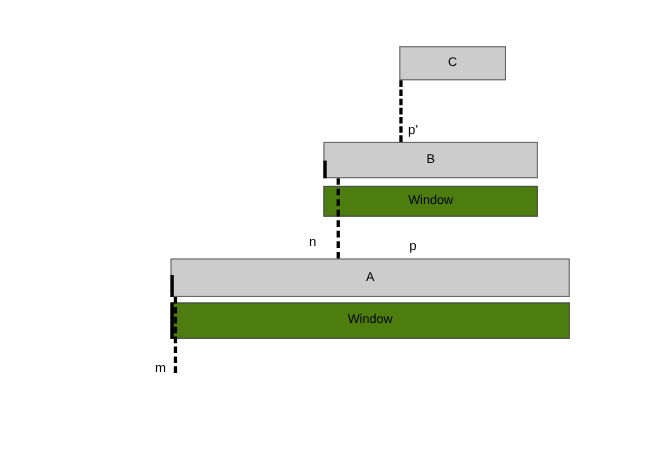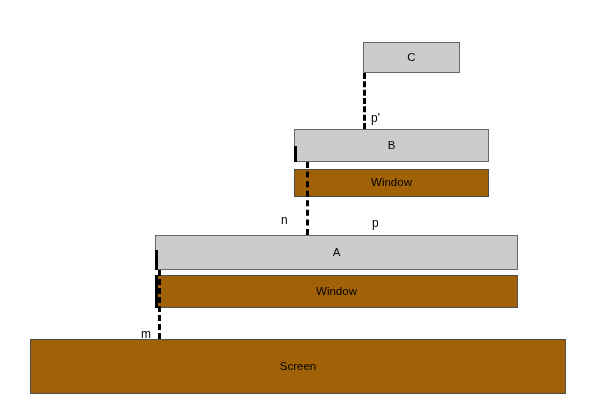--- a/index.html
+++ b/index.html
@@ -26,21 +26,21 @@
     justify-content: center;
     font-size: 11.5px;
     color: #000000;
     line-height: 1;
   }
   .box-gray {
     background: #cccccc;
     border-color: #666666;
   }
   .box-white {
-    background: #a16207;
+    background: #4d7c0f;
     border-color: #4d4d4d;
   }
   
   .dash {
     position: absolute;
     width: 0;
     border-left: 3px dashed #000000;
   }
   
   .tick {
@@ -74,23 +74,20 @@
   </div>
 
   <div class="box box-gray" id="box-a" style="left: 155px; top: 235px; width: 363px; height: 35px;">
     <span>A</span>
   </div>
 
   <div class="box box-white" id="box-a-window" style="left: 155px; top: 275px; width: 363px; height: 33px;">
     <span>Window</span>
   </div>
 
-  <div class="box box-white" id="box-screen" style="left: 30px; top: 339px; width: 536px; height: 55px;">
-    <span>Screen</span>
-  </div>
 
   <div class="dash" id="dash-c-to-b" style="left: 363px; top: 73px; height: 56px;"></div>
   <div class="dash" id="dash-b-to-a" style="left: 306px; top: 162px; height: 73px;"></div>
   <div class="dash" id="dash-a-to-screen" style="left: 158px; top: 270px; height: 69px;"></div>
 
   <div class="tick" id="tick-b-left" style="left: 294px; top: 146px; height: 16px;"></div>
   <div class="tick" id="tick-a-left" style="left: 155px; top: 250px; height: 20px;"></div>
   <div class="tick" id="tick-a-window-left" style="left: 155px; top: 275px; height: 33px;"></div>
 
   <div class="lbl" id="lbl-p-prime" style="left: 371px; top: 112px;">p'</div>

